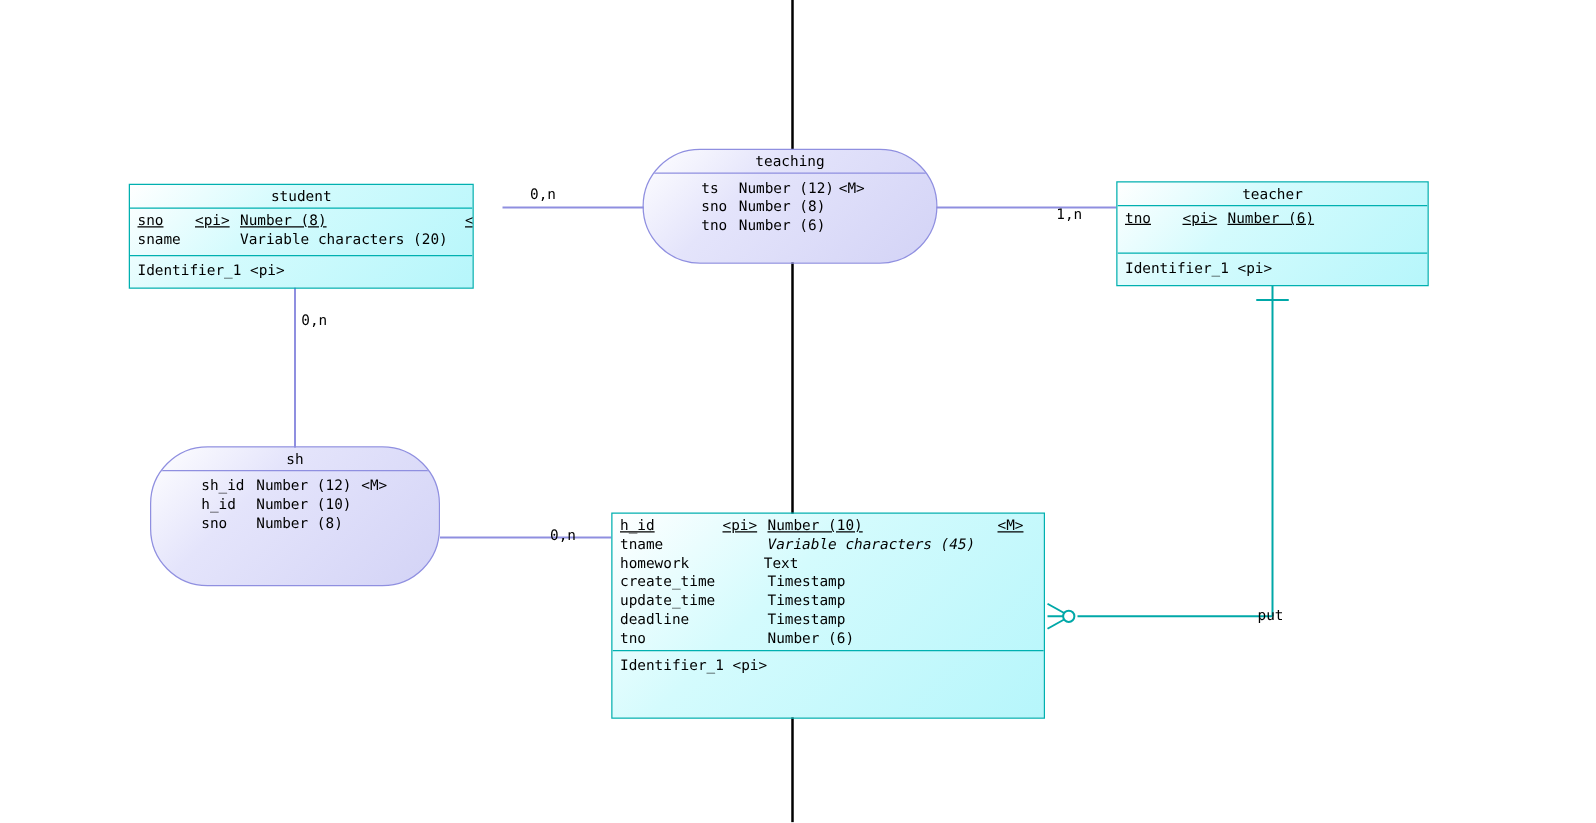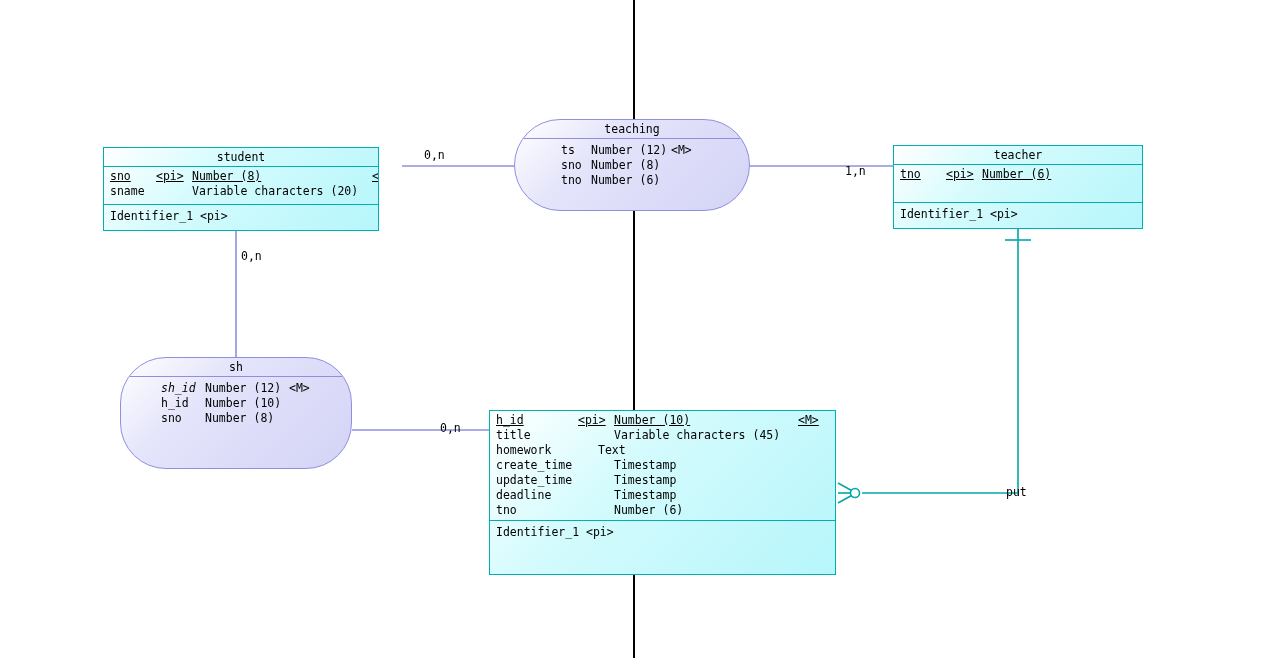--- a/index.html
+++ b/index.html
@@ -166,26 +166,26 @@
 
   <div class="entity" style="left:489px; top:410px; width:347px; height:165px;">
     <div class="ent-attrs" style="height:110px;">
       <div class="attr-row">
         <span class="c-name u">h_id</span>
         <span class="c-pi u" style="left:88px;">&lt;pi&gt;</span>
         <span class="c-type u" style="left:124px;">Number (10)</span>
         <span class="c-m u" style="left:308px;">&lt;M&gt;</span>
       </div>
       <div class="attr-row">
-        <span class="c-name">title</span>
-        <span class="c-type" style="left:124px;">Variable characters (45)</span>
+        <span class="c-name">tname</span>
+        <span class="c-type" style="left:124px;font-style:italic;">Variable characters (45)</span>
       </div>
       <div class="attr-row">
         <span class="c-name">homework</span>
-        <span class="c-type" style="left:108px;">Text</span>
+        <span class="c-type" style="left:121px;">Text</span>
       </div>
       <div class="attr-row">
         <span class="c-name">create_time</span>
         <span class="c-type" style="left:124px;">Timestamp</span>
       </div>
       <div class="attr-row">
         <span class="c-name">update_time</span>
         <span class="c-type" style="left:124px;">Timestamp</span>
       </div>
       <div class="attr-row">
@@ -218,21 +218,21 @@
         <span style="left:76px;">Number (6)</span>
         <span style="left:156px;"></span>
       </div>
     </div>
   </div>
 
   <div class="relation" style="left:120px; top:357px; width:232px; height:112px; border-radius:46px;">
     <div class="rel-title">sh</div>
     <div class="rel-attrs">
       <div class="rel-row">
-        <span style="left:40px;font-style:italic;">sh_id</span>
+        <span style="left:40px;">sh_id</span>
         <span style="left:84px;">Number (12)</span>
         <span style="left:168px;">&lt;M&gt;</span>
       </div>
       <div class="rel-row">
         <span style="left:40px;">h_id</span>
         <span style="left:84px;">Number (10)</span>
         <span style="left:168px;"></span>
       </div>
       <div class="rel-row">
         <span style="left:40px;">sno</span>

